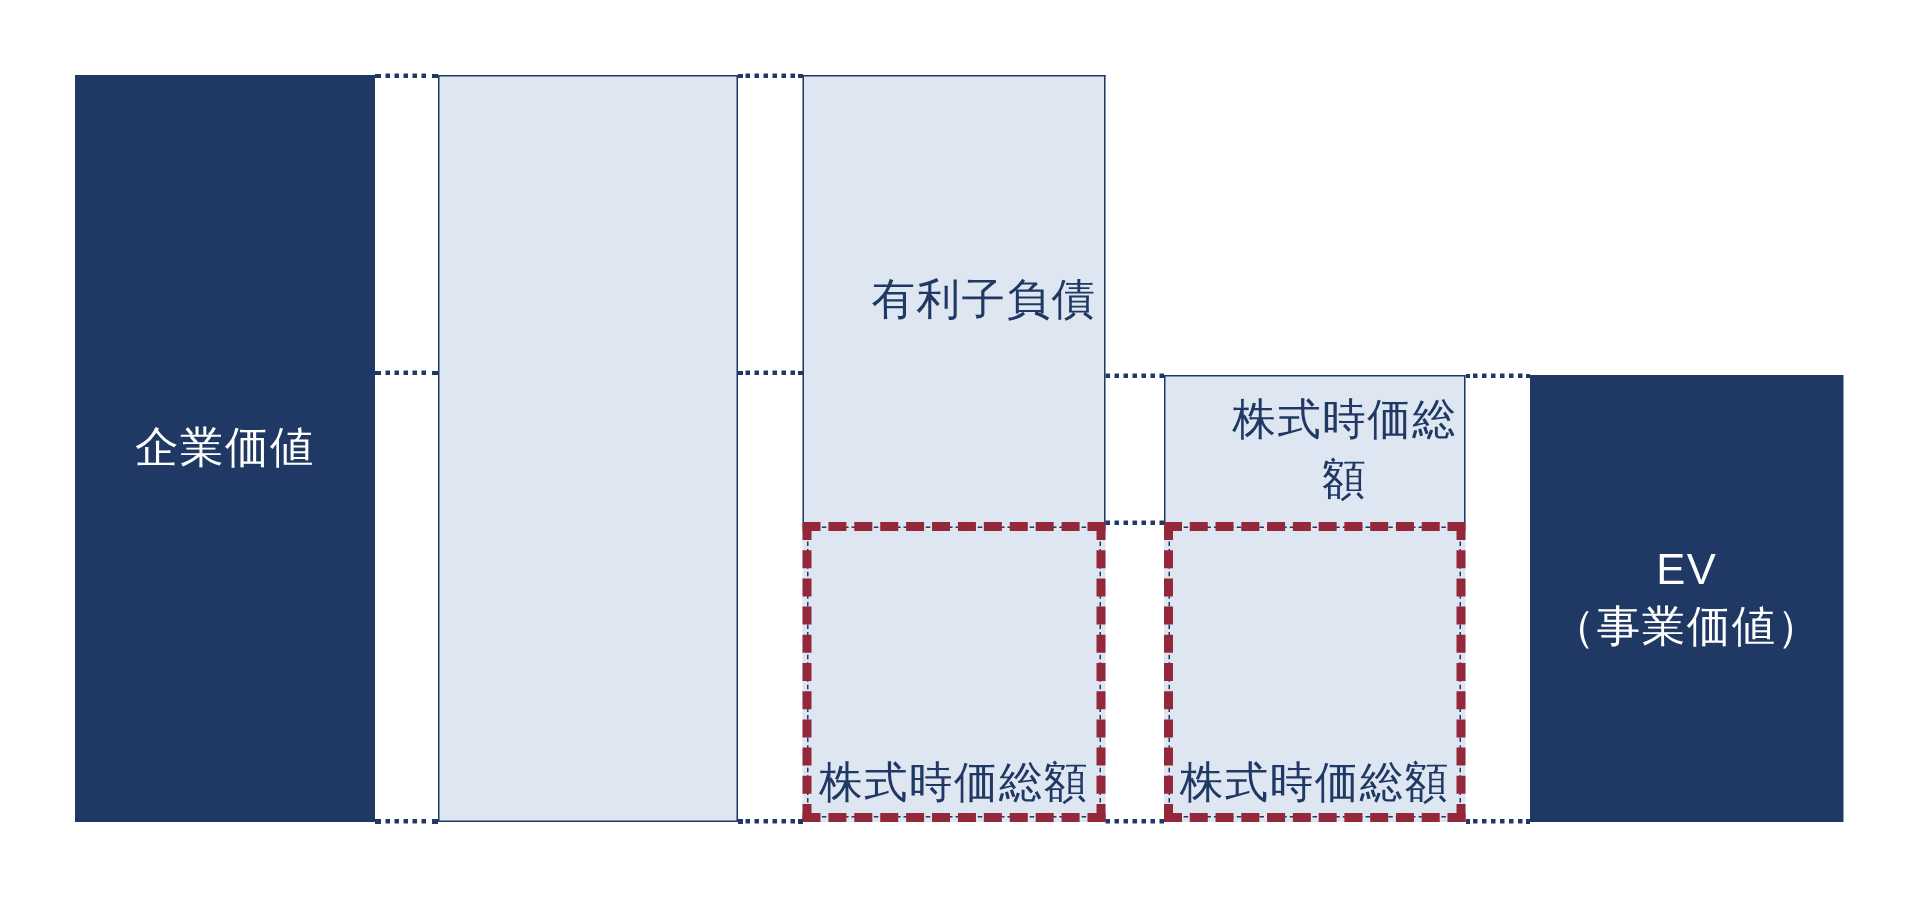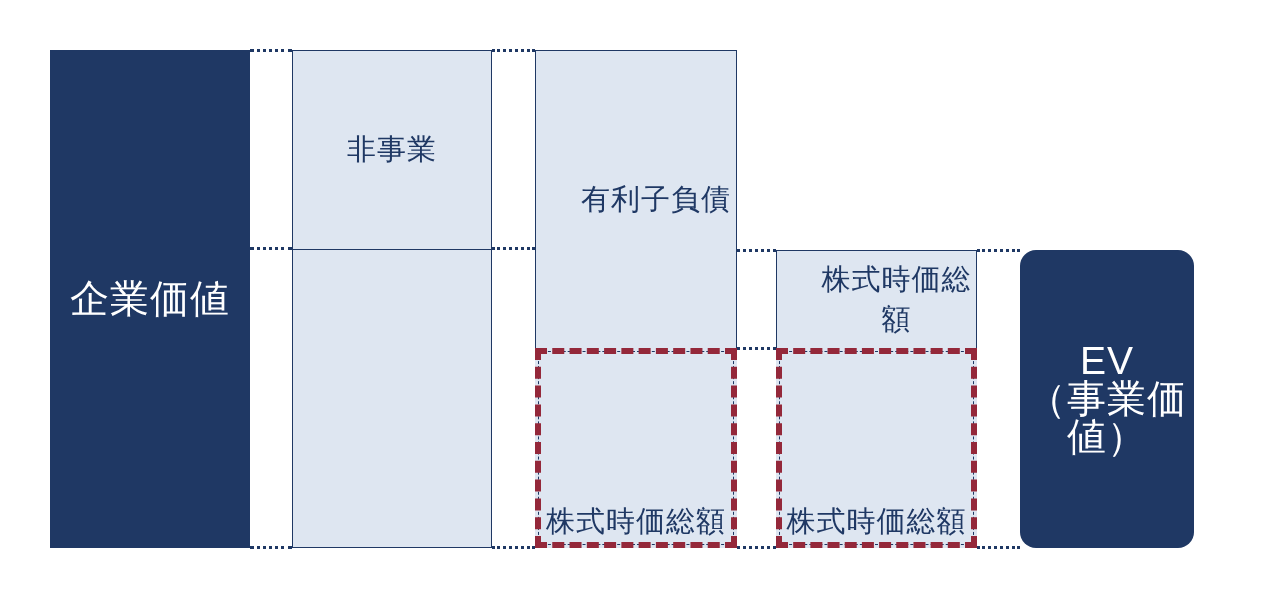--- a/index.html
+++ b/index.html
@@ -15,21 +15,21 @@
     width:1270px;height:600px;
     background:var(--white);
     overflow:hidden;
   }
   .abs{position:absolute;box-sizing:border-box;}
   .bar{
     background:var(--navy);
     display:flex;align-items:center;justify-content:center;
     flex-direction:column;
     color:var(--white);
-    font-size:39px;letter-spacing:1px;
+    font-size:29px;letter-spacing:1px;
     text-align:center;
   }
   .lightbox{
     background:var(--light-blue);
     border:1px solid var(--navy);
     display:flex;align-items:center;justify-content:center;
     color:var(--navy);
     font-size:29px;letter-spacing:1px;
     text-align:center;
   }
@@ -57,23 +57,20 @@
 </head>
 <body>
 
 <div class="canvas">
 
   <div class="abs bar" style="left:50px;top:50px;width:200px;height:498px;">
     <span>企業価値</span>
   </div>
 
   <div class="abs lightbox split" style="left:292px;top:50px;width:200px;height:498px;">
-    <div class="section top">
-      <span>非事業</span>
-    </div>
   </div>
 
   <div class="abs lightbox no-bottom" style="left:535px;top:50px;width:202px;height:298px;">
     <span>有利子負債</span>
   </div>
 
   <div class="abs fill" style="left:535px;top:348px;width:202px;height:200px;"></div>
   <div class="abs underline-rect" style="left:538px;top:351px;width:196px;height:194px;"></div>
   <div class="abs redbox" style="left:535px;top:348px;width:202px;height:200px;">
     <span>株式時価総額</span>
@@ -82,21 +79,21 @@
   <div class="abs lightbox no-bottom" style="left:776px;top:250px;width:201px;height:98px;">
     <span>株式時価総額</span>
   </div>
 
   <div class="abs fill" style="left:776px;top:348px;width:201px;height:200px;"></div>
   <div class="abs underline-rect" style="left:779px;top:351px;width:195px;height:194px;"></div>
   <div class="abs redbox" style="left:776px;top:348px;width:201px;height:200px;">
     <span>株式時価総額</span>
   </div>
 
-  <div class="abs bar" style="left:1020px;top:250px;width:174px;height:298px;border-radius:16px;">
+  <div class="abs bar" style="left:1020px;top:250px;width:209px;height:298px;">
     <span class="ev-line">EV</span>
     <span class="ev-line">（事業価値）</span>
   </div>
 
   <div class="abs dotline" style="left:250px;top:49px;width:42px;"></div>
   <div class="abs dotline" style="left:492px;top:49px;width:43px;"></div>
   <div class="abs dotline" style="left:250px;top:247px;width:42px;"></div>
   <div class="abs dotline" style="left:492px;top:247px;width:43px;"></div>
   <div class="abs dotline" style="left:737px;top:249px;width:39px;"></div>
   <div class="abs dotline" style="left:977px;top:249px;width:43px;"></div>

